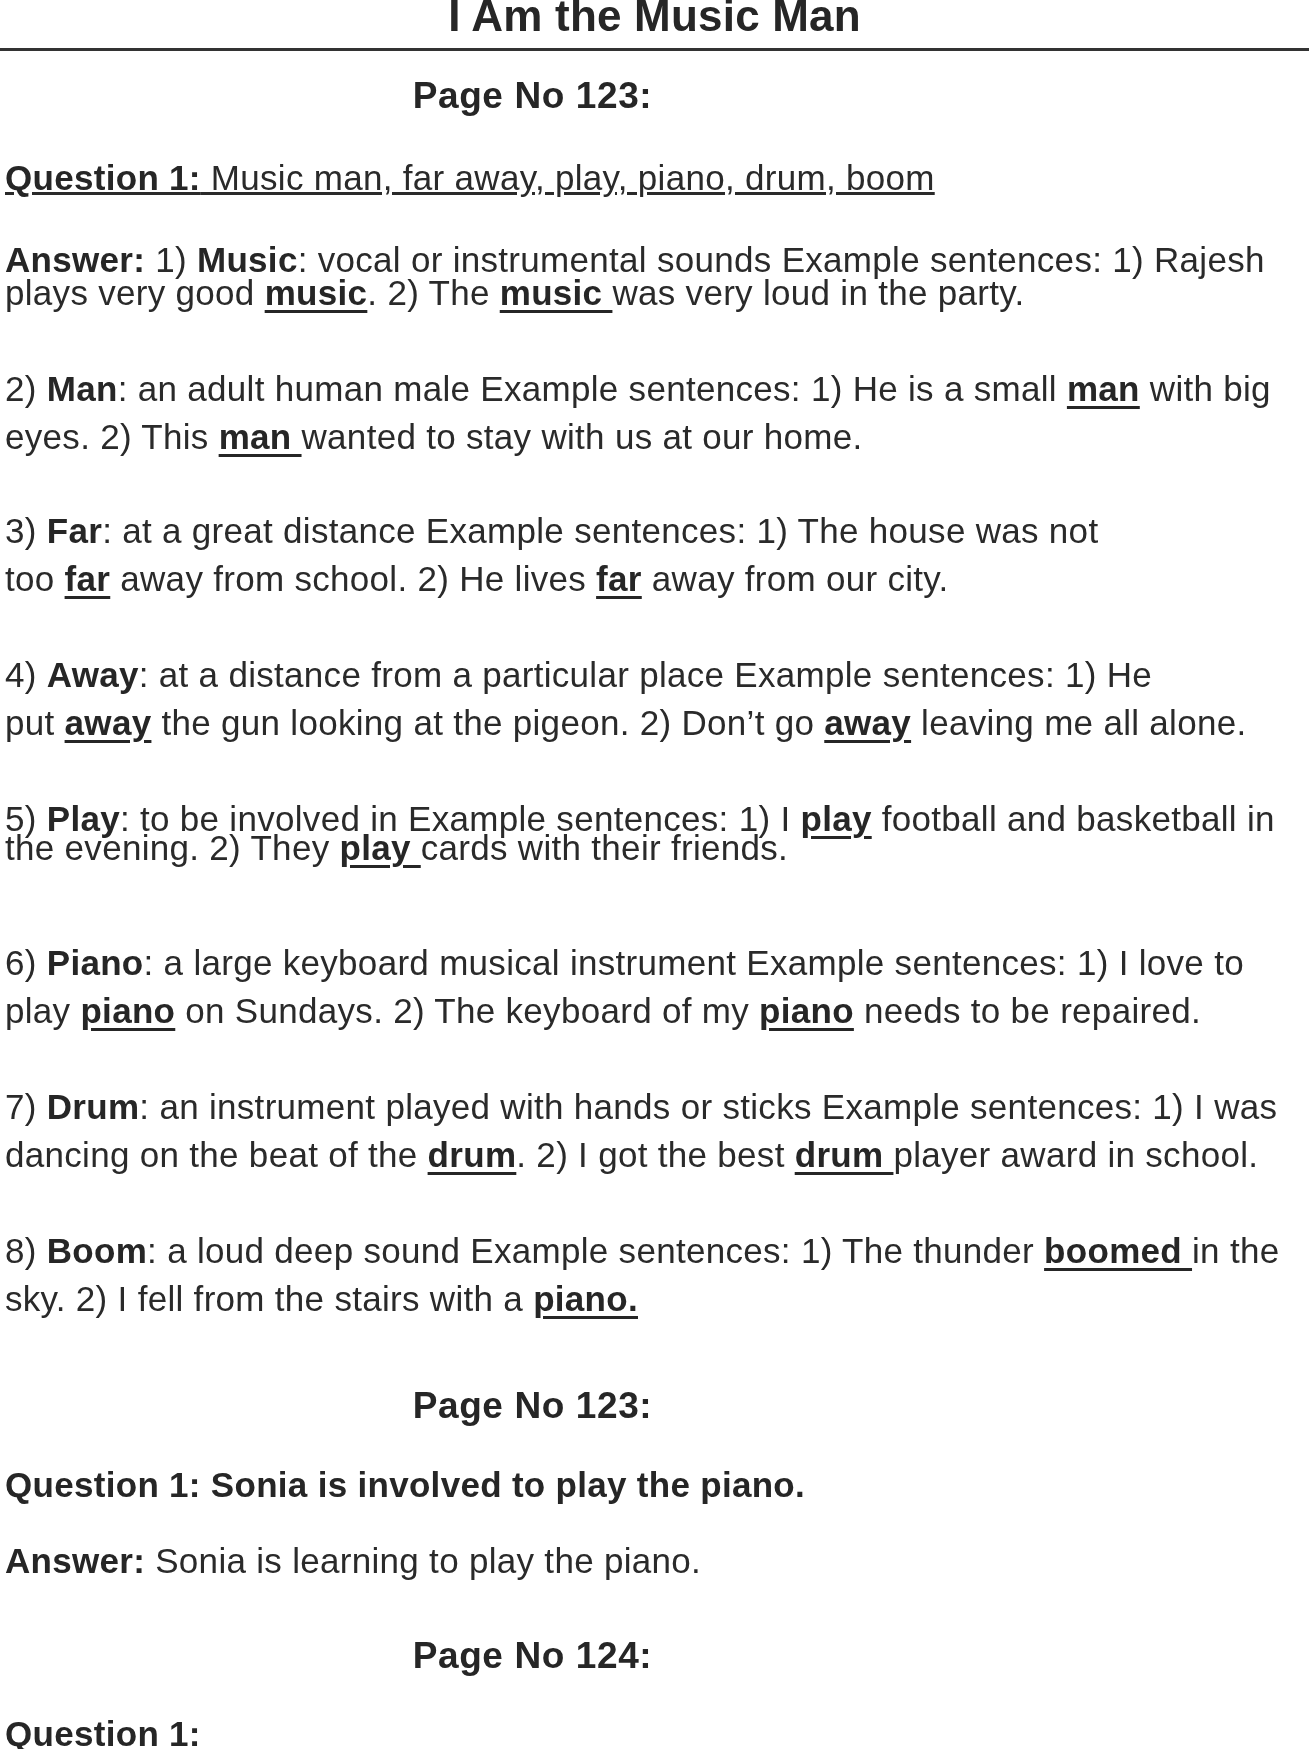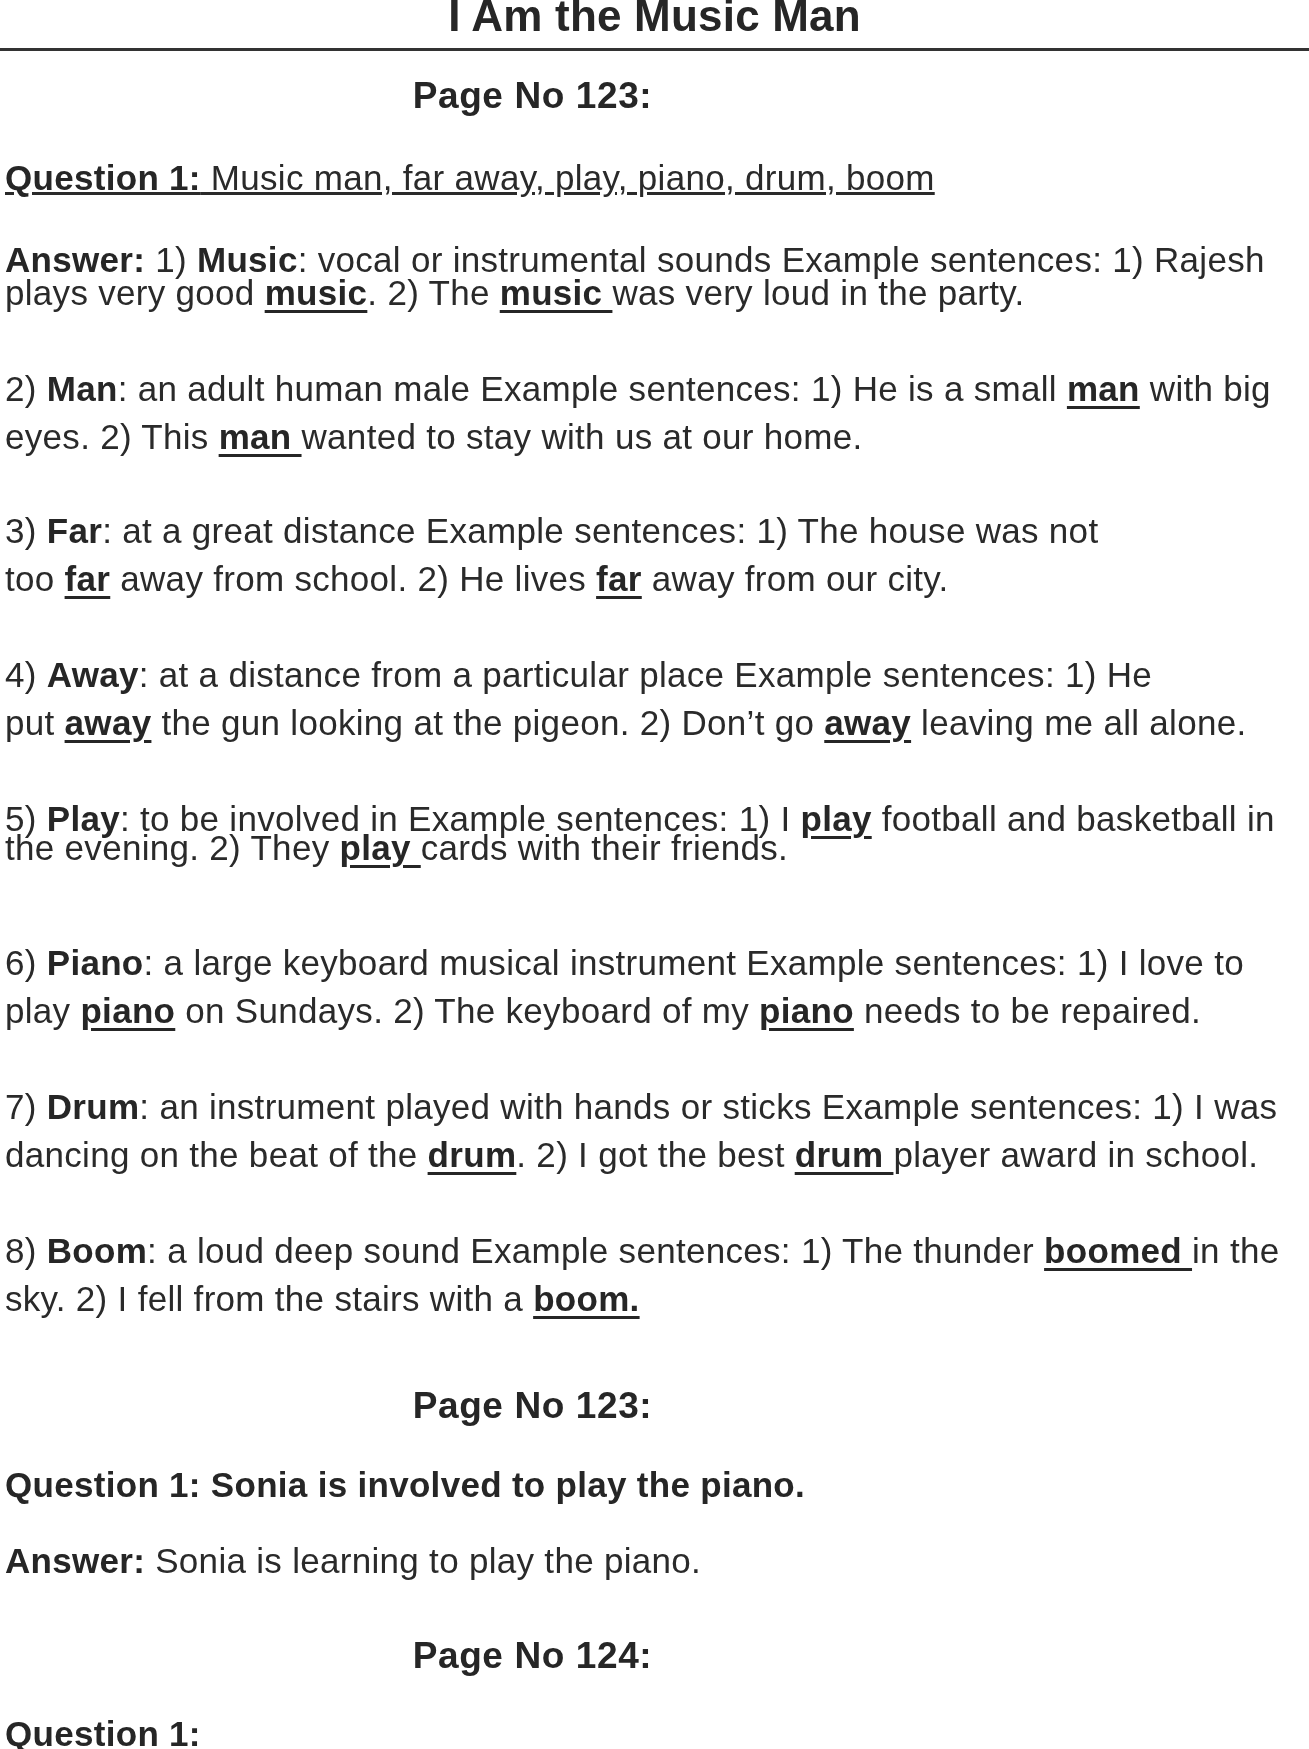--- a/index.html
+++ b/index.html
@@ -97,21 +97,21 @@
   <div>
     <div class="line" style="top:943px;"><span class="">6) </span><span class="b">Piano</span><span class="">: a large keyboard musical instrument Example sentences: 1) I love to</span></div>
     <div class="line" style="top:991px;"><span class="">play </span><span class="b u">piano</span><span class=""> on Sundays. 2) The keyboard of my </span><span class="b u">piano</span><span class=""> needs to be repaired.</span></div>
   </div>
   <div>
     <div class="line" style="top:1087px;"><span class="">7) </span><span class="b">Drum</span><span class="">: an instrument played with hands or sticks Example sentences: 1) I was</span></div>
     <div class="line" style="top:1135px;"><span class="">dancing on the beat of the </span><span class="b u">drum</span><span class="">. 2) I got the best </span><span class="b u">drum </span><span class="">player award in school.</span></div>
   </div>
   <div>
     <div class="line" style="top:1231px;"><span class="">8) </span><span class="b">Boom</span><span class="">: a loud deep sound Example sentences: 1) The thunder </span><span class="b u">boomed </span><span class="">in the</span></div>
-    <div class="line" style="top:1279px;"><span class="">sky. 2) I fell from the stairs with a </span><span class="b u">boom.</span></div>
+    <div class="line" style="top:1279px;"><span class="">sky. 2) I fell from the stairs with a </span><span class="b u">piano.</span></div>
   </div>
 </div>
 
 <div class="page-heading" style="top:1386px;">Page No 123:</div>
 <div class="line" style="top:1465px;"><span class="b">Question 1: Sonia is involved to play the piano.</span></div>
 <div class="line" style="top:1541px;"><span class="b">Answer:</span><span class=""> Sonia is learning to play the piano.</span></div>
 
 <div class="page-heading" style="top:1636px;">Page No 124:</div>
 <div class="line" style="top:1714px;"><span class="b">Question 1:</span></div>
 

